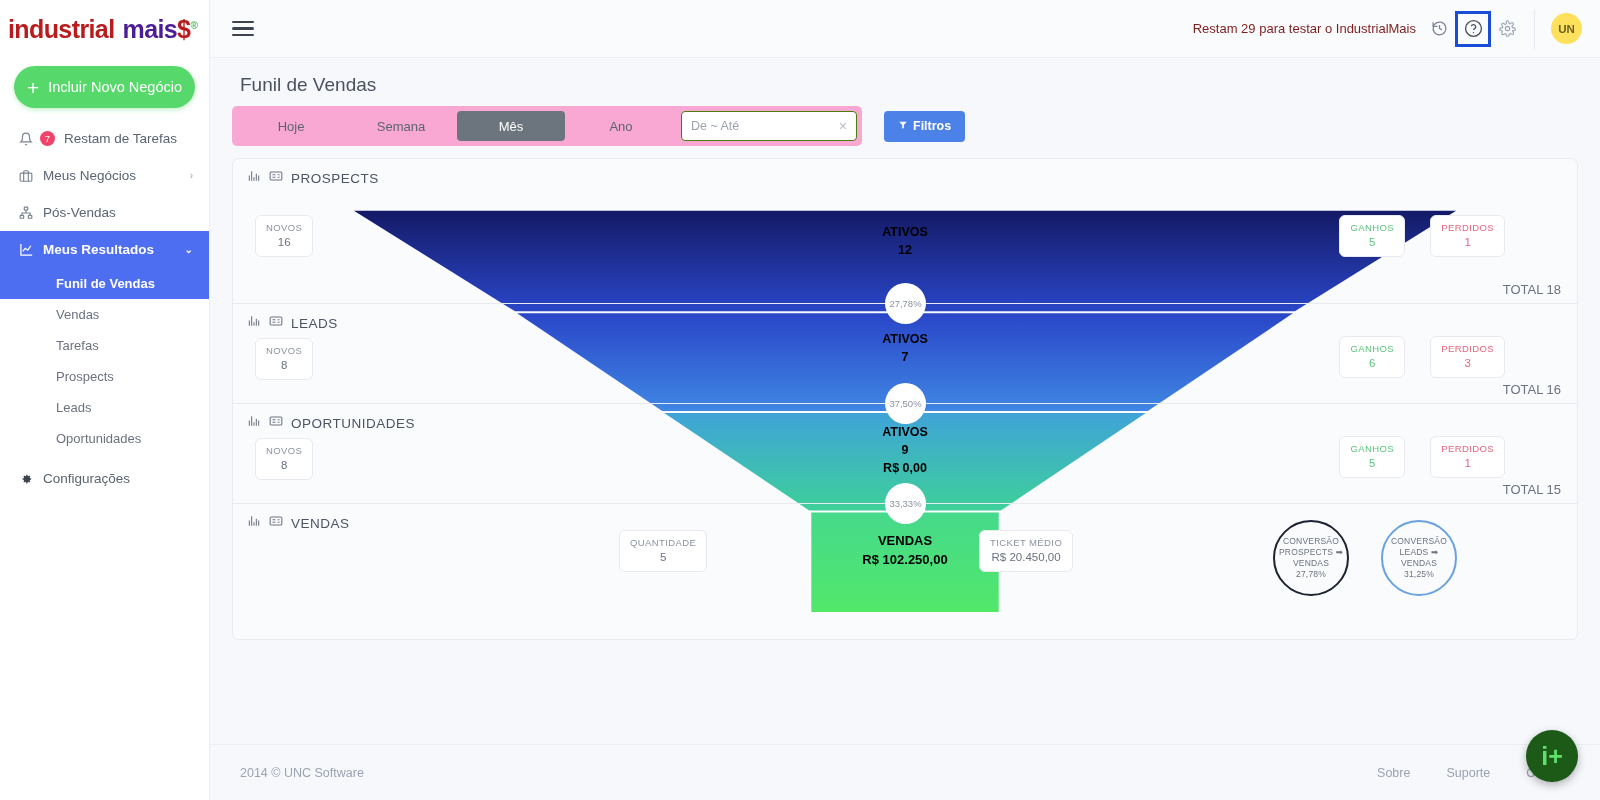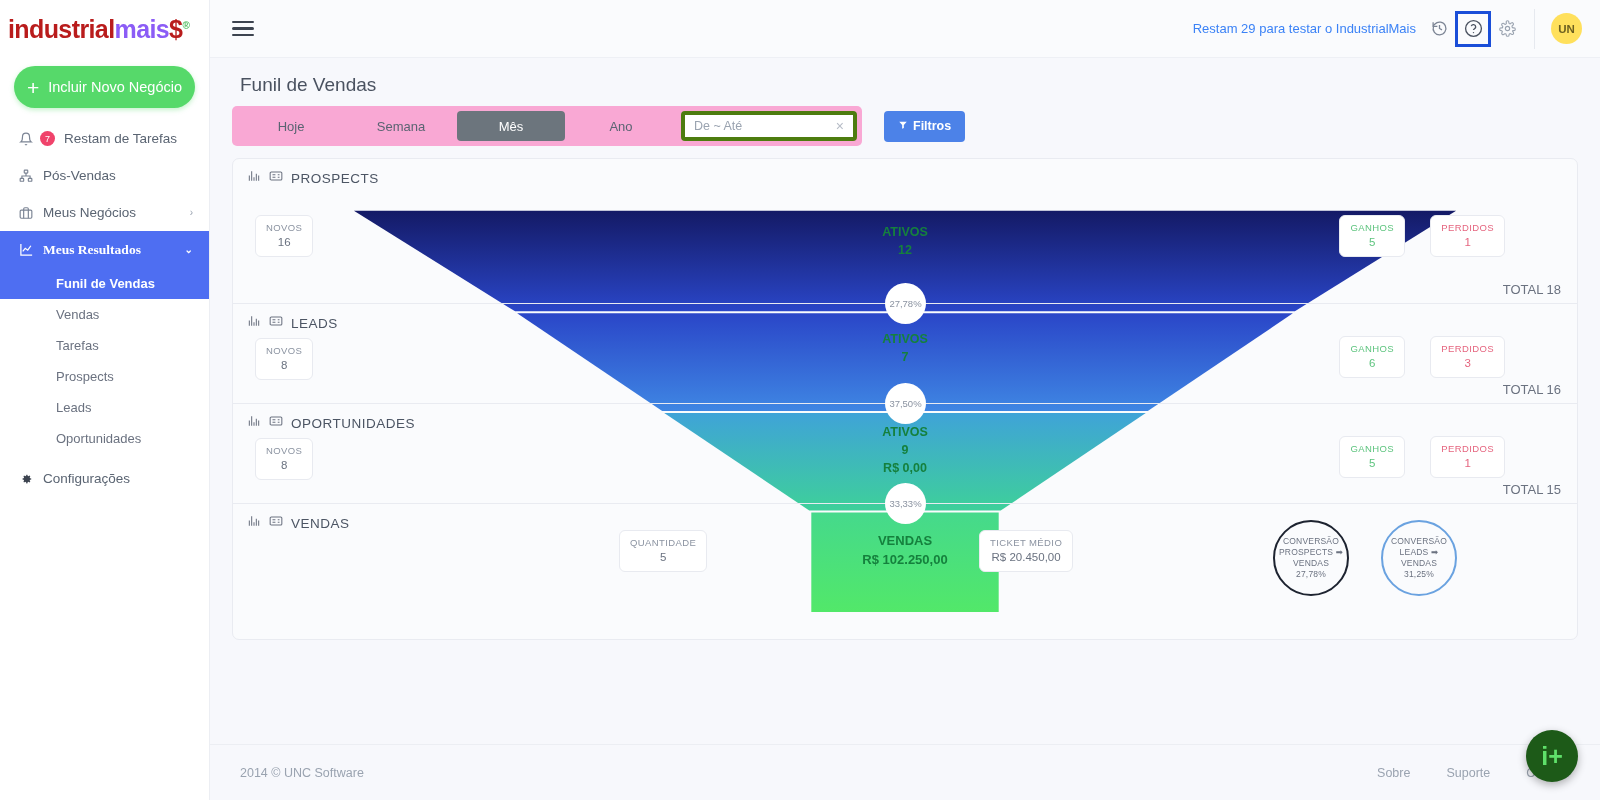--- a/index.html
+++ b/index.html
@@ -15,41 +15,41 @@
   .sidebar {
     width: 210px; height: 800px; flex: 0 0 210px;
     background: #ffffff;
     border-right: 1px solid #eceef3;
     display: flex; flex-direction: column;
     position: relative; z-index: 5;
   }
   .logo-wrap { height: 58px; display: flex; align-items: center; padding-left: 8px; }
   .logo { font-size: 25px; font-weight: bold; letter-spacing: -0.6px; white-space: nowrap; }
   .logo .g { color: #b91c1c; }
-  .logo .k { color: #8b5cf6; }
+  .logo .k { color: #4c1d95; padding-left: 8px; }
   .logo .reg { font-size: 10px; vertical-align: super; color: #4cbb5c; }
 
   .new-biz {
     margin: 8px 14px 12px 14px; height: 42px; border-radius: 21px;
     background: #56d96a; color: #fff; font-size: 14.5px;
     display: flex; align-items: center; justify-content: center; gap: 9px;
     box-shadow: 0 2px 5px rgba(86,217,106,.35); cursor: pointer;
   }
   .new-biz .plus { font-size: 21px; font-weight: 300; line-height: 1; }
 
   .nav { display: flex; flex-direction: column; }
   .nav-item {
     height: 37px; display: flex; align-items: center; gap: 9px;
     padding: 0 16px 0 18px; font-size: 13.5px; color: #5a6472; cursor: pointer;
     position: relative;
   }
   .nav-item .ico { width: 16px; display: flex; align-items: center; justify-content: center; flex: 0 0 16px; }
   .nav-item .lbl { flex: 1; white-space: nowrap; }
   .nav-item .chev { font-size: 10px; color: #9aa3b0; }
-  .nav-item.active { background: #4e6ef2; color: #ffffff; font-weight: bold; font-family: Liberation Serif, serif; }
+  .nav-item.active { background: #4e6ef2; color: #ffffff; font-weight: bold; }
   .nav-item.active .chev { color: #ffffff; }
   .badge {
     width: 15px; height: 15px; border-radius: 50%; background: #f0436b; color: #fff;
     font-size: 9px; display: flex; align-items: center; justify-content: center;
     margin-left: -3px; flex: 0 0 15px;
   }
   .subnav-item {
     height: 31px; display: flex; align-items: center; padding-left: 56px;
     font-size: 13px; color: #6b7280; cursor: pointer;
   }
@@ -58,21 +58,21 @@
   
   .main { flex: 1; height: 800px; display: flex; flex-direction: column; background: #f7f8fc; }
 
   .topbar {
     height: 58px; background: #fafbfd; display: flex; align-items: center;
     border-bottom: 1px solid #eef0f5; flex: 0 0 58px;
   }
   .hamburger { margin-left: 22px; width: 22px; cursor: pointer; display:flex; flex-direction:column; gap:4px; }
   .hamburger span { display: block; height: 2.5px; background: #3d4450; border-radius: 2px; }
   .topbar-right { margin-left: auto; display: flex; align-items: center; height: 100%; }
-  .trial-text { font-size: 13px; color: #3b82f6; margin-right: 10px; }
+  .trial-text { font-size: 13px; color: #7f1d1d; margin-right: 10px; }
   .ticon { width: 26px; height: 26px; display: flex; align-items: center; justify-content: center; color: #7b8494; cursor: pointer; }
   .help-box { border: 3px solid #1a4ed8; padding: 2px; margin: 0 3px; display:flex; }
   .divider { width: 1px; height: 40px; background: #e6e9ef; margin: 0 16px 0 14px; }
   .user { display: flex; align-items: center; gap: 10px; padding-right: 18px; cursor: pointer; }
   .avatar {
     width: 31px; height: 31px; border-radius: 50%; background: #ffe05c; color: #6d6020;
     font-size: 11.5px; font-weight: bold; display: flex; align-items: center; justify-content: center;
   }
   .user-mail { font-size: 12.5px; color: #4a5260; line-height: 1.25; }
   .user-org { font-size: 10.5px; color: #9aa3b0; line-height: 1.3; }
@@ -86,21 +86,21 @@
     padding: 5px; gap: 2px;
   }
   .period-btn {
     min-width: 108px; height: 30px; display: flex; align-items: center; justify-content: center;
     font-size: 13px; color: #5a6472; cursor: pointer; border-radius: 4px;
   }
   .period-btn.active { background: #6c757d; color: #fff; }
   .daterange {
     width: 176px; height: 30px; background: #fff; border-radius: 4px; margin-left: 4px;
     display: flex; align-items: center; padding: 0 9px; font-size: 12.5px; color: #9aa3b0;
-    border: 4px solid #4d7c0f;
+    border: 1px solid #4d7c0f;
   }
   .daterange .x { margin-left: auto; color: #b6bcc6; font-size: 14px; cursor: pointer; }
   .filtros-btn {
     margin-left: 22px; background: #4c82e8; color: #fff; border-radius: 4px;
     height: 31px; padding: 0 14px; font-size: 12.5px; font-weight: bold;
     display: flex; align-items: center; gap: 5px; cursor: pointer;
   }
 
   
   .funnel-card {
@@ -123,21 +123,21 @@
   }
   .chip .ct { font-size: 9.5px; letter-spacing: .4px; color: #8b93a1; }
   .chip .cv { font-size: 11.5px; color: #6a7280; }
   .chip.green .ct, .chip.green .cv { color: #5ec47f; }
   .chip.red .ct, .chip.red .cv { color: #e5657f; }
   .total {
     position: absolute; right: 16px; bottom: 6px; font-size: 13px; color: #6b7280; z-index: 3;
   }
   .center-label {
     position: absolute; z-index: 3; left: 0; right: 0; text-align: center;
-    color: #15803d; font-size: 12.5px; font-weight: bold; line-height: 1.45; pointer-events: none;
+    color: #000000; font-size: 12.5px; font-weight: bold; line-height: 1.45; pointer-events: none;
   }
   .conv-bubble {
     position: absolute; z-index: 4; width: 41px; height: 41px; border-radius: 50%;
     background: #fff; color: #8b93a1; font-size: 9.5px;
     display: flex; align-items: center; justify-content: center;
   }
   .circle-metric {
     position: absolute; z-index: 3; width: 76px; height: 76px; border-radius: 50%;
     background: #fafbfd; display: flex; flex-direction: column;
     align-items: center; justify-content: center; text-align: center;
@@ -184,38 +184,38 @@
               <path d="M13.7 21a2 2 0 0 1-3.4 0"></path>
             </svg>
         </span>
         <span class="badge">7</span>
         <span class="lbl">Restam de Tarefas</span>
       </div>
 
       <div class="nav-item">
         <span class="ico">
           <svg width="14" height="14" viewBox="0 0 24 24" fill="none" stroke="#7b8494" stroke-width="2">
+              <rect x="2" y="7" width="20" height="14" rx="2"></rect>
+              <path d="M16 21V5a2 2 0 0 0-2-2h-4a2 2 0 0 0-2 2v16"></path>
+            </svg>
+        </span>
+        <span class="lbl">Meus Negócios</span>
+        <span class="chev">›</span>
+      </div>
+
+      <div class="nav-item">
+        <span class="ico">
+          <svg width="14" height="14" viewBox="0 0 24 24" fill="none" stroke="#7b8494" stroke-width="2">
               <rect x="9" y="2" width="6" height="5" rx="1"></rect>
               <rect x="2" y="16" width="6" height="5" rx="1"></rect>
               <rect x="16" y="16" width="6" height="5" rx="1"></rect>
               <path d="M12 7v5M5 16v-4h14v4"></path>
             </svg>
         </span>
         <span class="lbl">Pós-Vendas</span>
-      </div>
-
-      <div class="nav-item">
-        <span class="ico">
-          <svg width="14" height="14" viewBox="0 0 24 24" fill="none" stroke="#7b8494" stroke-width="2">
-              <rect x="2" y="7" width="20" height="14" rx="2"></rect>
-              <path d="M16 21V5a2 2 0 0 0-2-2h-4a2 2 0 0 0-2 2v16"></path>
-            </svg>
-        </span>
-        <span class="lbl">Meus Negócios</span>
-        <span class="chev">›</span>
       </div>
 
       <div class="nav-item active">
         <span class="ico">
           <svg width="15" height="15" viewBox="0 0 24 24" fill="none" stroke="#ffffff" stroke-width="2">
               <path d="M3 3v18h18"></path>
               <path d="M6 15l4-5 4 3 5-7"></path>
             </svg>
         </span>
         <span class="lbl">Meus Resultados</span>

